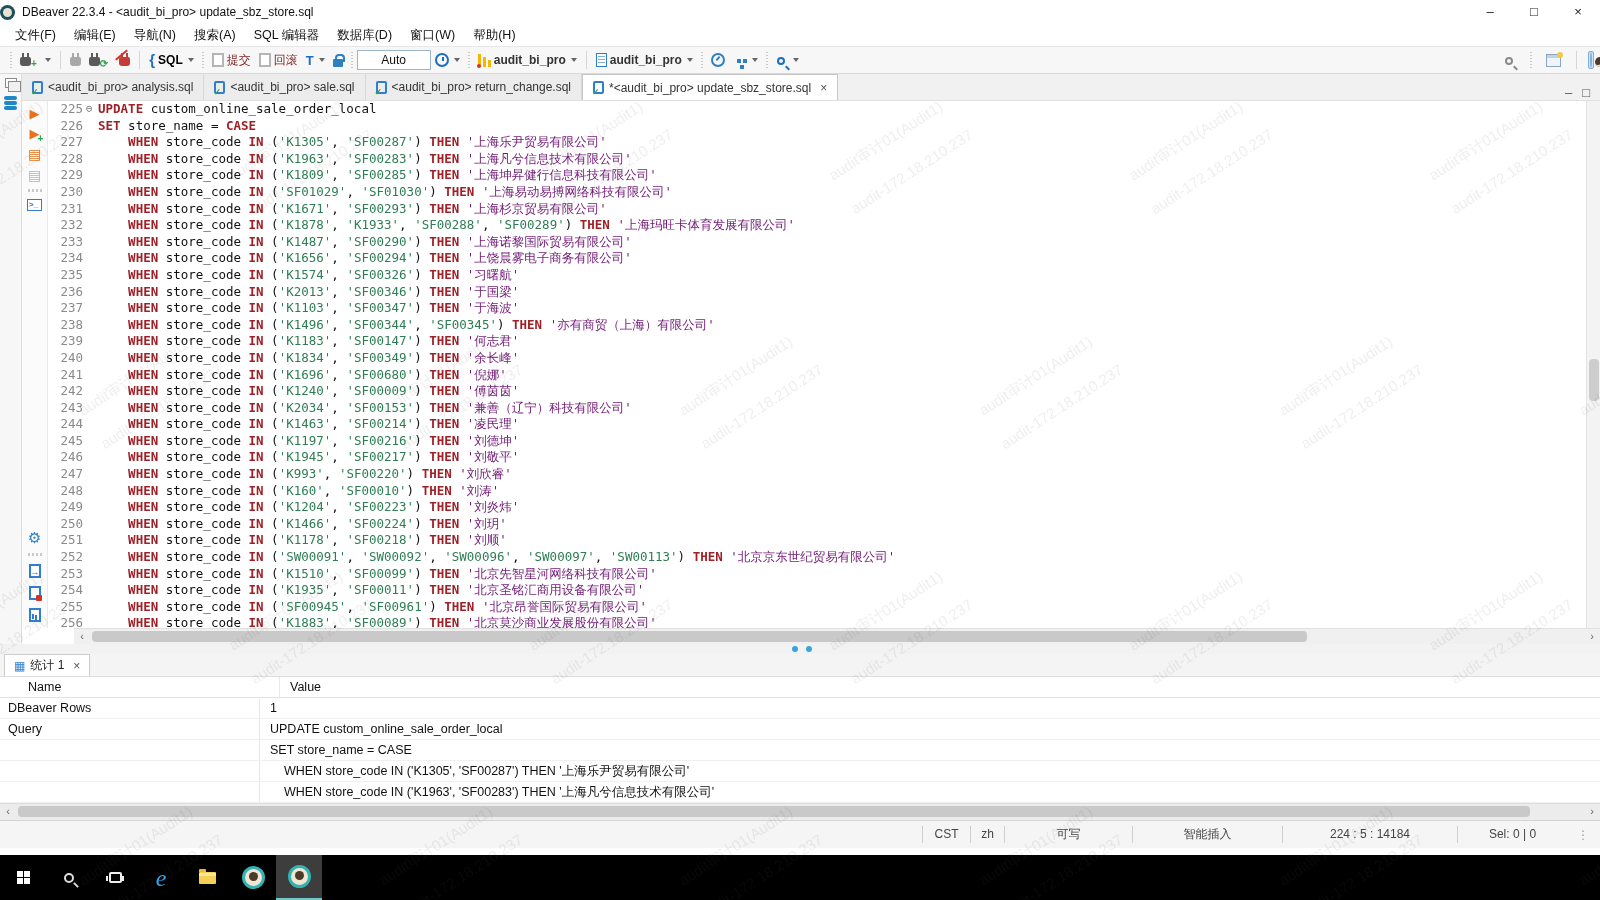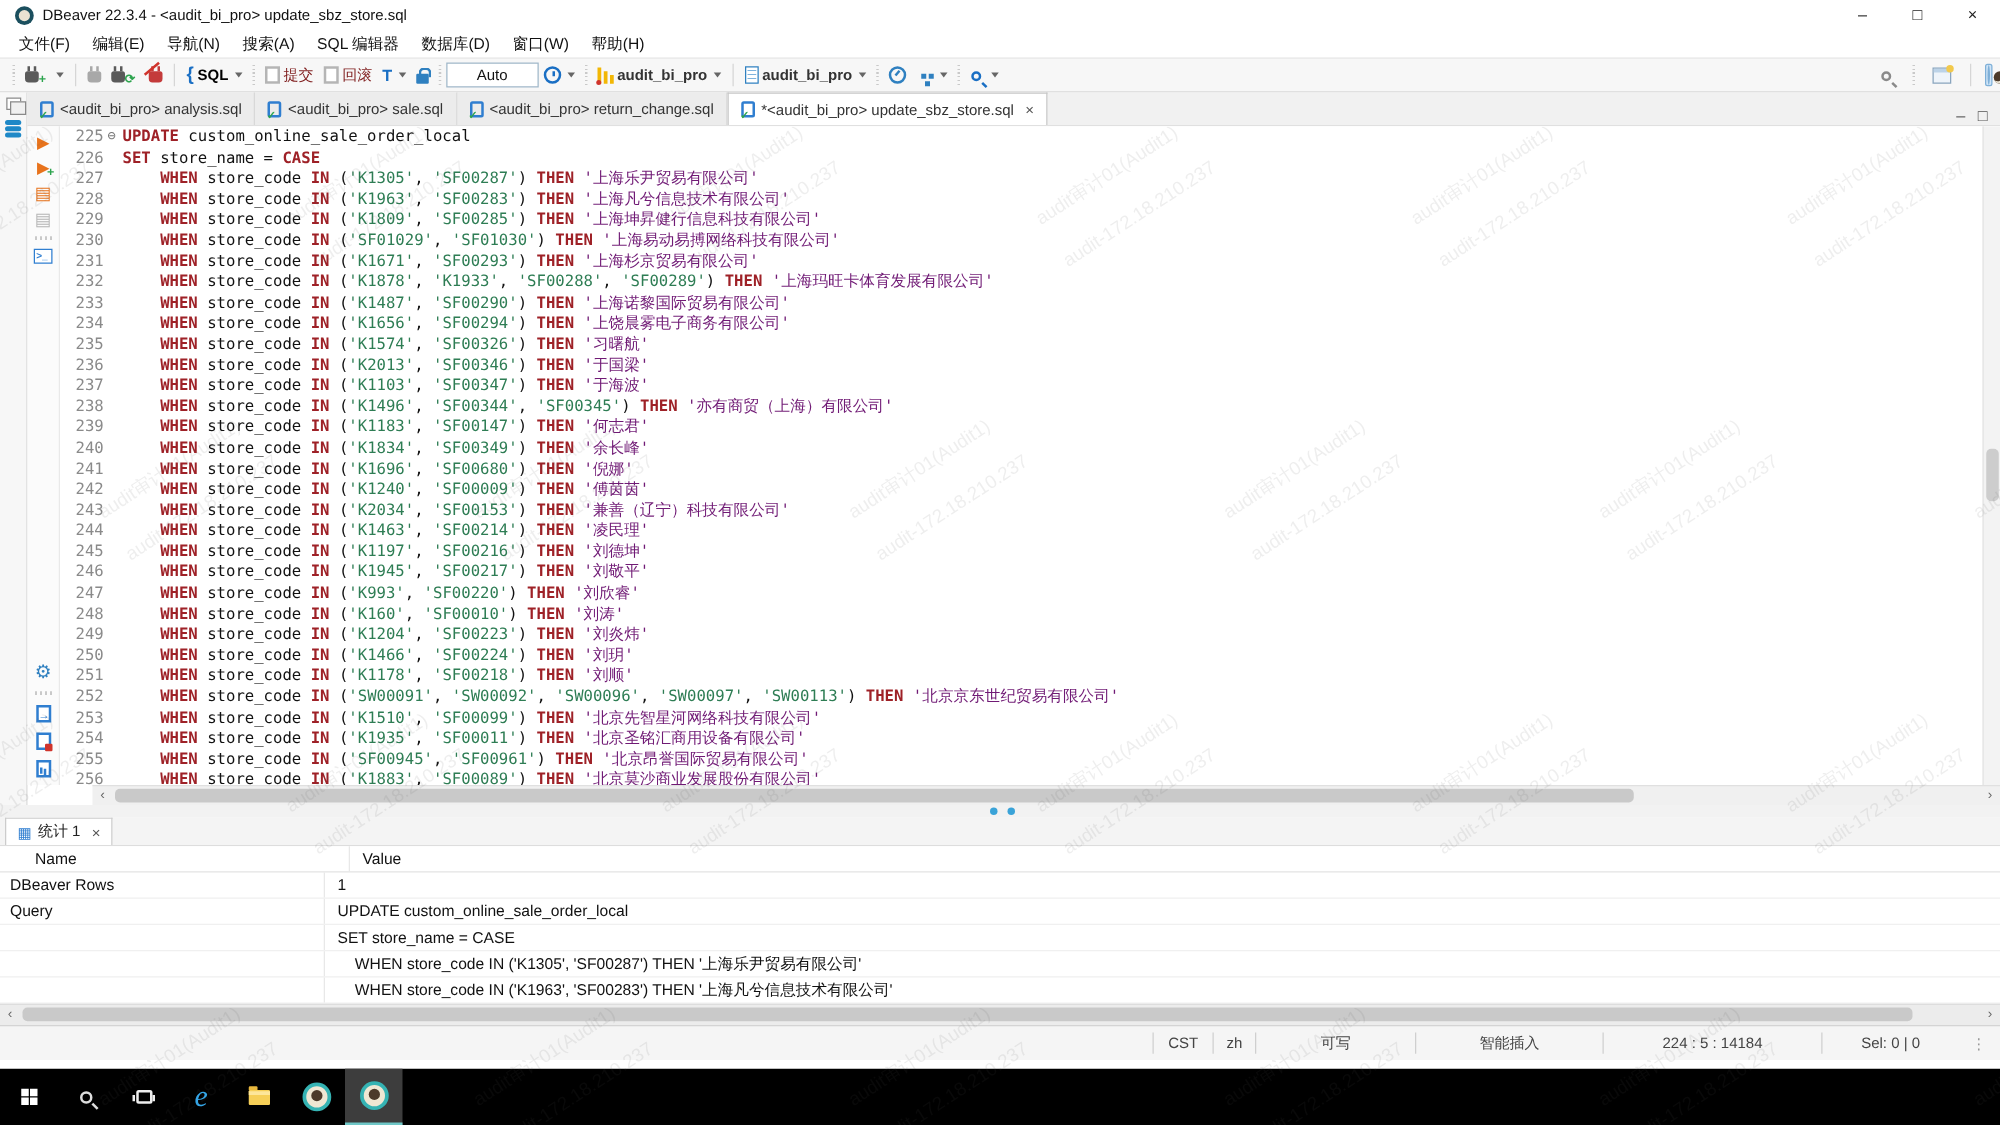--- a/index.html
+++ b/index.html
@@ -1,21 +1,21 @@
 <!DOCTYPE html>
 <html><head>
 <meta charset="utf-8">
 <style>
   * { box-sizing: border-box; }
   html,body { margin:0; padding:0; width:1600px; height:900px; overflow:hidden;
     font-family:"Liberation Sans", sans-serif; background:#fff; }
   .screen { position:relative; width:1600px; height:900px; }
 
   
-  .titlebar { height:24px; display:flex; align-items:center; padding-left:12px; background:#fff; }
+  .titlebar { height:24px; display:flex; align-items:center; padding-left:0; background:#fff; }
   .app-logo { width:15px; height:15px; border-radius:50%; background:#1b4f5e; position:relative; flex:0 0 auto; }
   .app-logo::after { content:""; position:absolute; left:3px; top:3px; width:9px; height:9px; border-radius:50%; background:#e9e2d2; }
   .title-text { font-size:12px; color:#111; margin-left:7px; white-space:nowrap; }
   .win-controls { margin-left:auto; display:flex; height:24px; }
   .win-btn { width:44px; text-align:center; font-size:13px; line-height:24px; color:#222; }
 
   
   .menubar { height:22px; display:flex; align-items:center; padding-left:6px; background:#fff; font-size:12.5px; color:#111; }
   .menu-item { padding:2px 9px; white-space:nowrap; }
 

